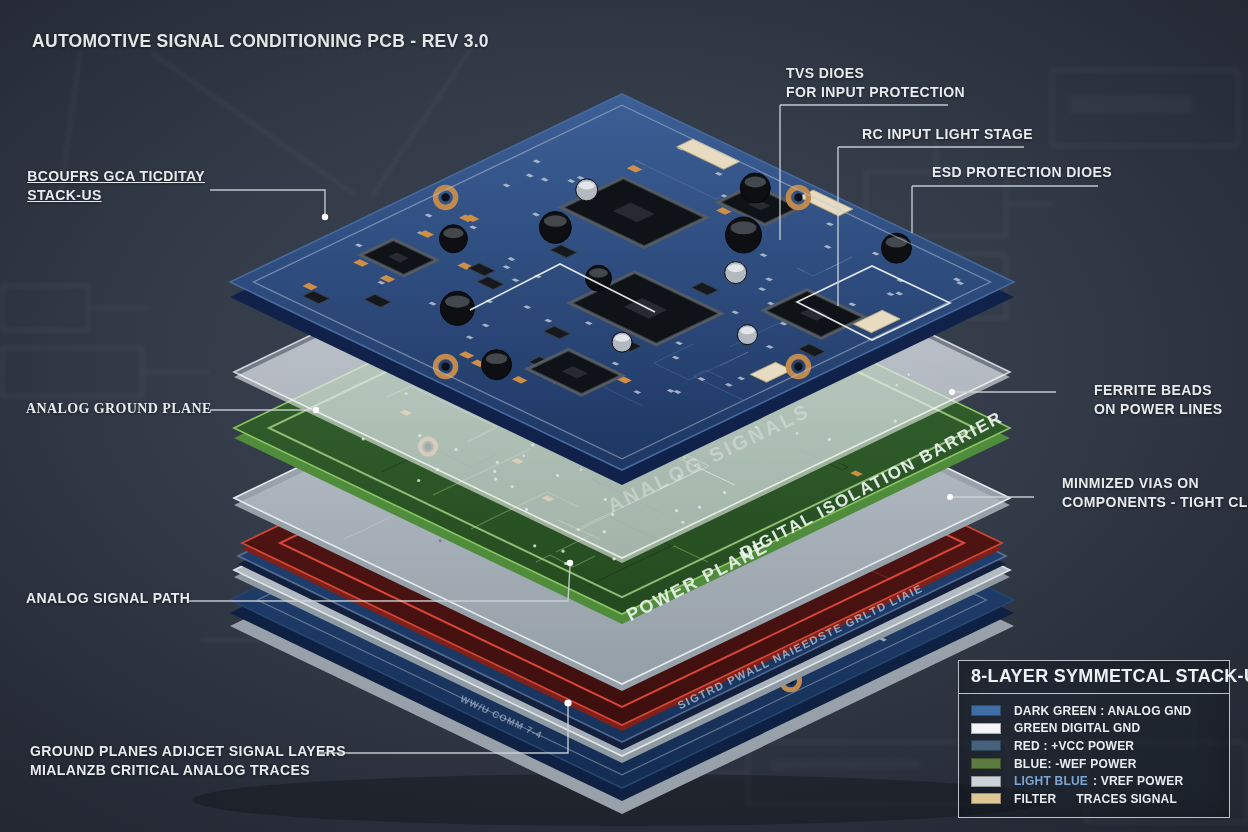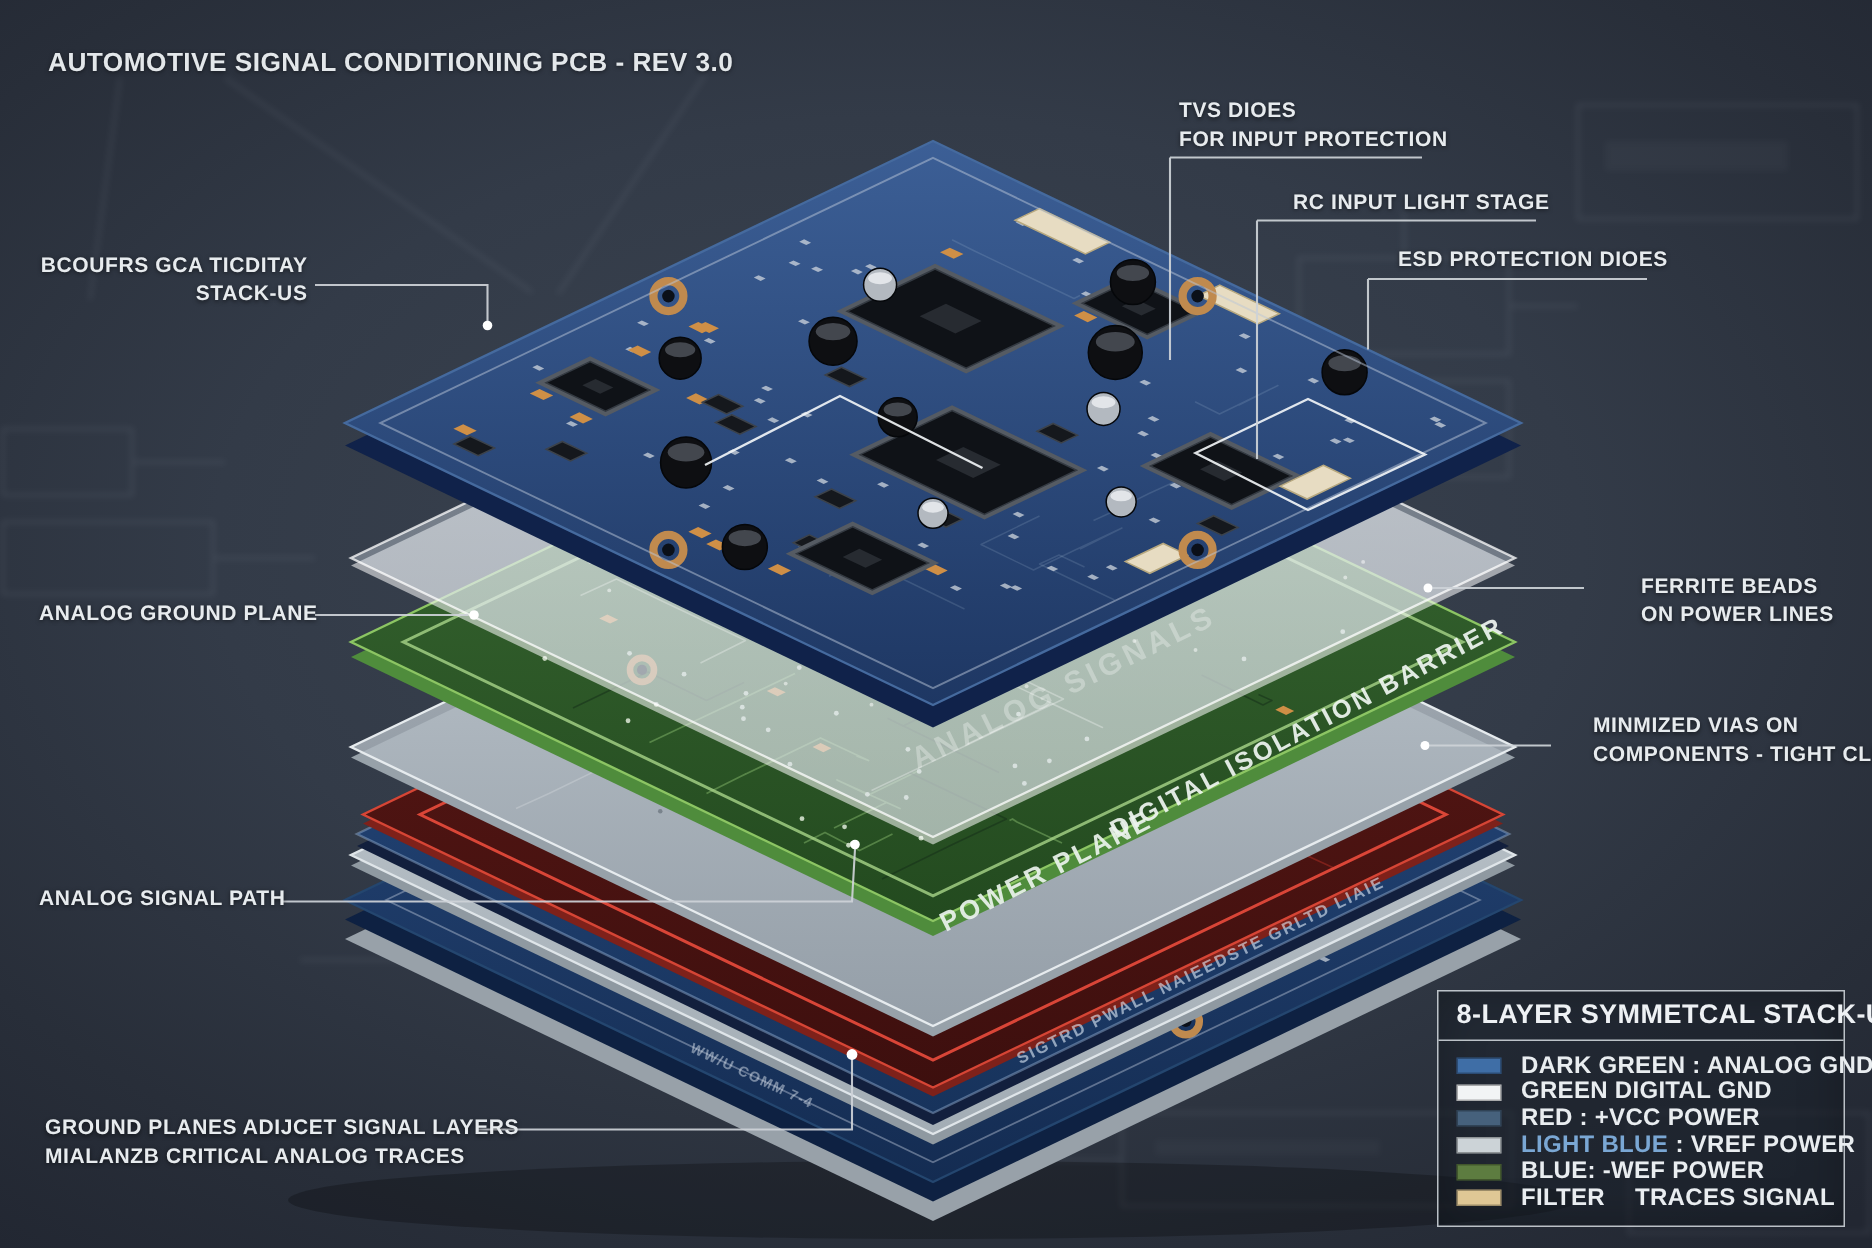--- a/index.html
+++ b/index.html
@@ -14,21 +14,21 @@
     position:absolute;left:32px;top:31px;
     font-size:17.5px;font-weight:700;letter-spacing:.3px;color:#e3e7ea;
     text-shadow:0 1px 3px rgba(0,0,0,.5);white-space:nowrap;
   }
   .co{
     position:absolute;font-size:14px;font-weight:700;line-height:19px;
     letter-spacing:.4px;color:#e7ebee;text-shadow:0 1px 3px rgba(0,0,0,.55);
     white-space:nowrap;
   }
   .co span{display:block;}
-  .co-right{text-align:right;}
+  .co-right{text-decoration:underline;}
   
   .lt-glass{font-family:"Liberation Sans",sans-serif;font-weight:700;font-size:20px;letter-spacing:3px;fill:rgba(255,255,255,0.30);}
   .lt-big{font-family:"Liberation Sans",sans-serif;font-weight:700;font-size:17px;letter-spacing:2px;fill:rgba(240,246,242,0.92);}
   .lt-edge{font-family:"Liberation Sans",sans-serif;font-weight:700;font-size:18px;letter-spacing:2px;fill:rgba(236,243,238,0.92);}
   .lt-small{font-family:"Liberation Sans",sans-serif;font-weight:700;font-size:11px;letter-spacing:1.5px;fill:rgba(226,238,250,0.60);}
   .lt-tiny{font-family:"Liberation Sans",sans-serif;font-weight:700;font-size:9.5px;letter-spacing:1px;fill:rgba(235,242,248,0.45);}
   
   .legend{
     position:absolute;left:958px;top:660px;width:272px;box-sizing:border-box;
     background:rgba(22,28,37,0.45);
@@ -36,21 +36,21 @@
     box-shadow:inset 0 0 30px rgba(0,0,0,0.25);
   }
   .legend-title{
     font-size:18px;font-weight:700;color:#eef1f4;letter-spacing:.3px;
     padding:5px 12px 6px;border-bottom:1px solid rgba(222,228,233,0.82);
     white-space:nowrap;
   }
   .legend-body{padding:8px 12px 9px;}
   .lrow{display:flex;align-items:center;height:17.6px;}
   .sw{width:30px;height:11px;margin-right:13px;flex:none;border:1px solid rgba(0,0,0,0.3);box-sizing:border-box;}
-  .lt{font-size:16px;font-weight:700;color:#e9edf0;letter-spacing:.2px;white-space:nowrap;}
+  .lt{font-size:12px;font-weight:700;color:#e9edf0;letter-spacing:.2px;white-space:nowrap;}
   .lb{color:#7aa7d4;margin-right:5px;}
   .gap{margin-left:20px;}
 </style>
 </head>
 <body>
 
 <div class="stage">
 
   <svg id="scene" width="1248" height="832" viewBox="0 0 1248 832">
     <defs>
@@ -634,21 +634,21 @@
   <div class="co" style="left:862px;top:125px;">
     <span>RC INPUT LIGHT STAGE</span>
   </div>
   <div class="co" style="left:932px;top:163px;">
     <span>ESD PROTECTION DIOES</span>
   </div>
   <div class="co co-right" style="right:1043px;top:167px;left:auto;">
     <span>BCOUFRS GCA TICDITAY</span>
     <span>STACK-US</span>
   </div>
-  <div class="co" style="left:26px;top:399px;">
+  <div class="co" style="left:26px;top:399px;font-family:Liberation Serif, serif;">
     <span>ANALOG GROUND PLANE</span>
   </div>
   <div class="co" style="left:26px;top:589px;">
     <span>ANALOG SIGNAL PATH</span>
   </div>
   <div class="co" style="left:1062px;top:381px;margin-left:32px;">
     <span>FERRITE BEADS</span>
     <span>ON POWER LINES</span>
   </div>
   <div class="co" style="left:1062px;top:474px;">
@@ -669,26 +669,26 @@
       </div>
       <div class="lrow">
         <span class="sw" style="background-color: rgb(242, 244, 245);"></span>
         <span class="lt">GREEN DIGITAL GND</span>
       </div>
       <div class="lrow">
         <span class="sw" style="background-color: rgb(70, 97, 124);"></span>
         <span class="lt">RED : +VCC POWER</span>
       </div>
       <div class="lrow">
+        <span class="sw" style="background-color: rgb(93, 124, 64);"></span>
+        <span class="lt">BLUE: -WEF POWER</span>
+      </div>
+      <div class="lrow">
         <span class="sw" style="background-color: rgb(204, 211, 215);"></span>
         <span class="lt"><span class="lb">LIGHT BLUE</span><span>: VREF POWER</span></span>
-      </div>
-      <div class="lrow">
-        <span class="sw" style="background-color: rgb(93, 124, 64);"></span>
-        <span class="lt">BLUE: -WEF POWER</span>
       </div>
       <div class="lrow">
         <span class="sw" style="background-color: rgb(223, 199, 149);"></span>
         <span class="lt"><span>FILTER</span><span class="gap">TRACES SIGNAL</span></span>
       </div>
     </div>
   </div>
 </div>
 
 </body></html>

